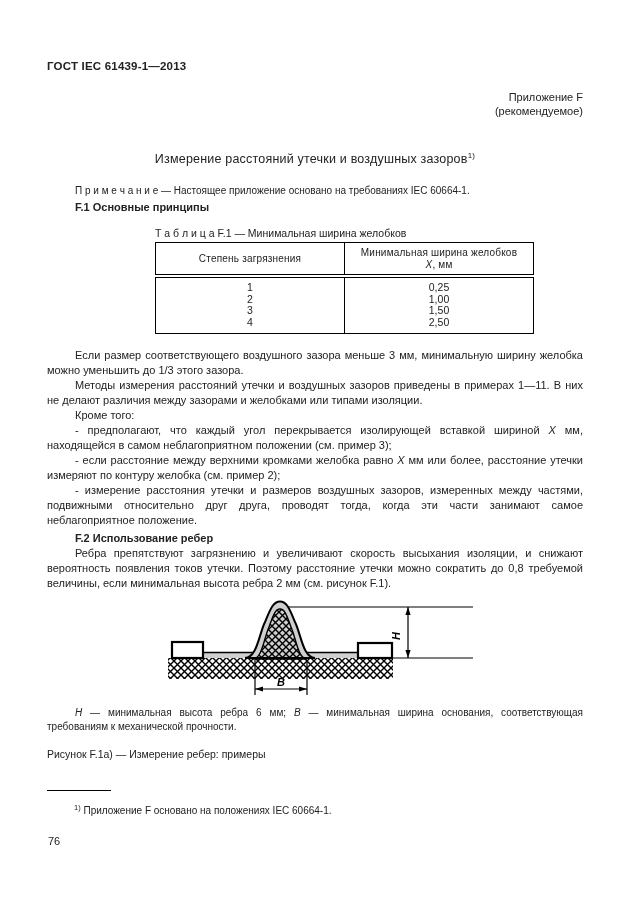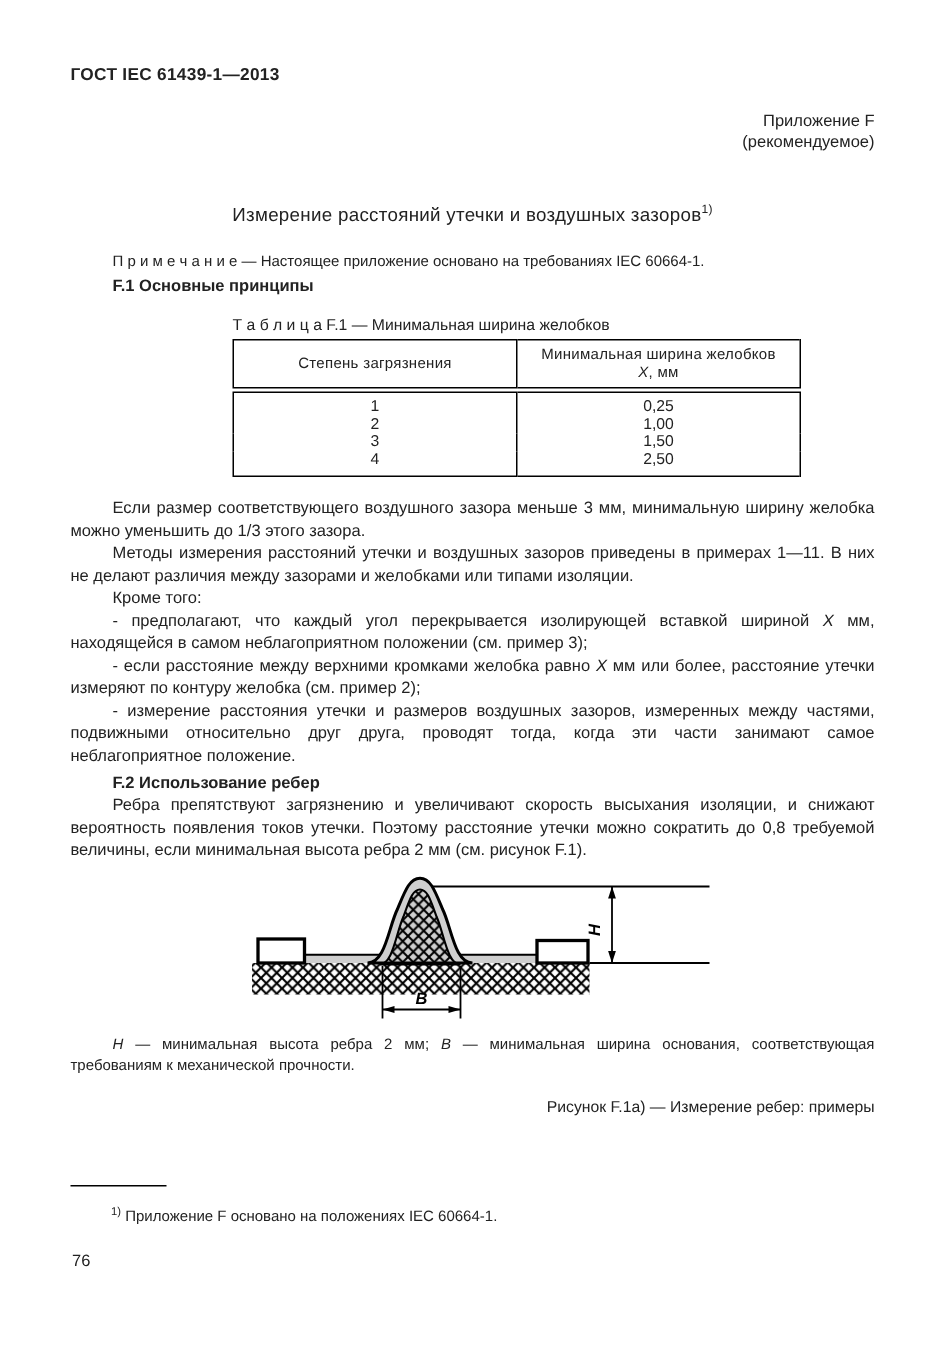--- a/index.html
+++ b/index.html
@@ -1,21 +1,21 @@
 <!DOCTYPE html>
 <html><head>
 <meta charset="utf-8">
 <style>
   html,body{margin:0;padding:0;}
   body{
     width:630px;height:913px;background:#ffffff;position:relative;
     font-family:"Liberation Sans","DejaVu Sans",sans-serif;color:#222;
     -webkit-font-smoothing:antialiased;
   }
-  .page{position:absolute;inset:0;padding:44px 47px 0 47px;box-sizing:border-box;}
+  .page{position:absolute;inset:0;padding:60px 47px 0 47px;box-sizing:border-box;}
   .doc-number{font-weight:bold;font-size:11.5px;line-height:13px;letter-spacing:.2px;}
   .annex{text-align:right;font-size:11px;line-height:14px;margin-top:17px;}
   .page-title{text-align:center;font-weight:normal;font-size:12.5px;line-height:16px;margin-top:30px;letter-spacing:.2px;}
   .page-title sup{font-size:8px;}
   p{margin:0;}
   .note{font-size:10px;line-height:14px;margin-top:17px;text-indent:28px;text-align:justify;}
   .sec-heading{font-size:11px;font-weight:bold;line-height:15px;text-indent:28px;margin-top:2px;}
   .body-par{font-size:11px;line-height:15px;text-align:justify;text-indent:28px;}
   .mt14{margin-top:14px;}
   .mt3{margin-top:3px;}
@@ -26,21 +26,21 @@
   table.tbl{border:1.5px solid #000;}
   table.tbl th{
     font-weight:normal;font-size:10px;line-height:12px;text-align:center;
     padding:4px 14px 3px 14px;border-bottom:4px double #000;letter-spacing:.2px;vertical-align:middle;
   }
   table.tbl td{font-size:10.5px;line-height:11.5px;text-align:center;padding:0;}
   table.tbl tbody tr:first-child td{padding-top:4px;}
   table.tbl tbody tr:last-child td{padding-bottom:5px;}
   .figure-wrap{margin:7px 0 0 113px;width:320px;height:104px;}
   .figure-legend{font-size:10px;line-height:14px;text-align:justify;text-indent:28px;margin-top:4px;}
-  .figure-caption{font-size:10.5px;line-height:14px;text-align:right;margin-top:13px;}
+  .figure-caption{font-size:10.5px;line-height:14px;text-align:left;margin-top:13px;}
   .footnote-area{position:absolute;left:46px;top:790px;width:536px;}
   .fn-rule{width:64px;height:0;border-top:1.2px solid #000;margin:0 0 10px 1px;}
   .fn-text{font-size:10px;line-height:13px;text-indent:28px;}
   .fn-text sup{font-size:7.5px;}
   .page-number{position:absolute;left:48px;top:835px;font-size:11px;}
   svg text{font-family:"Liberation Sans","DejaVu Sans",sans-serif;}
 </style>
 </head>
 <body>
 
@@ -129,21 +129,21 @@
 
       <line x1="95" y1="62" x2="95" y2="97" stroke="#000" stroke-width="1.2"></line>
       <line x1="147" y1="62" x2="147" y2="97" stroke="#000" stroke-width="1.2"></line>
       <line x1="95" y1="91" x2="147" y2="91" stroke="#000" stroke-width="1.2"></line>
       <polygon points="95,91 103,88.6 103,93.4" fill="#000"></polygon>
       <polygon points="147,91 139,88.6 139,93.4" fill="#000"></polygon>
       <text x="121" y="87.5" text-anchor="middle" font-size="11" font-style="italic" font-weight="bold">B</text>
     </svg>
   </div>
 
-  <p class="figure-legend"><span class="it">H</span><span> — минимальная высота ребра 2 мм; </span><span class="it">B</span><span> — минимальная ширина основания, соответствующая требованиям к механической прочности.</span></p>
+  <p class="figure-legend"><span class="it">H</span><span> — минимальная высота ребра 6 мм; </span><span class="it">B</span><span> — минимальная ширина основания, соответствующая требованиям к механической прочности.</span></p>
 
   <p class="figure-caption">Рисунок F.1a) — Измерение ребер: примеры</p>
 
   <div class="footnote-area">
     <div class="fn-rule"></div>
     <p class="fn-text"><sup>1)</sup><span> Приложение F основано на положениях IEC 60664-1.</span></p>
   </div>
 
   <div class="page-number">76</div>
 

